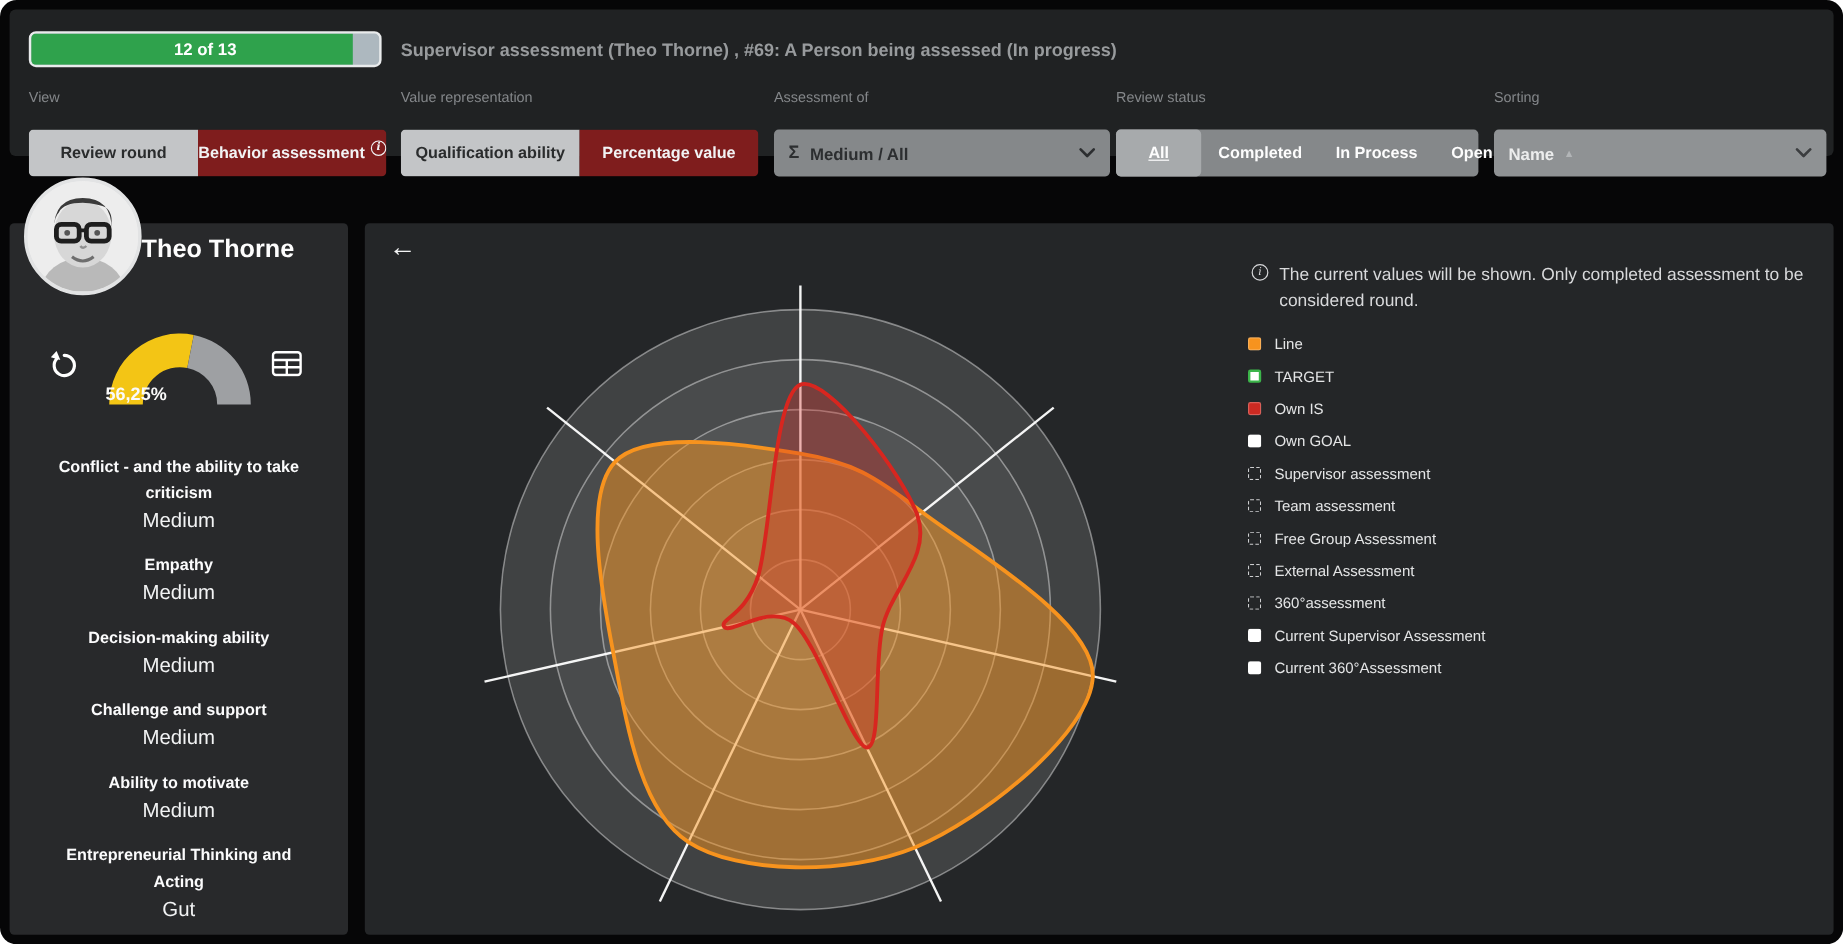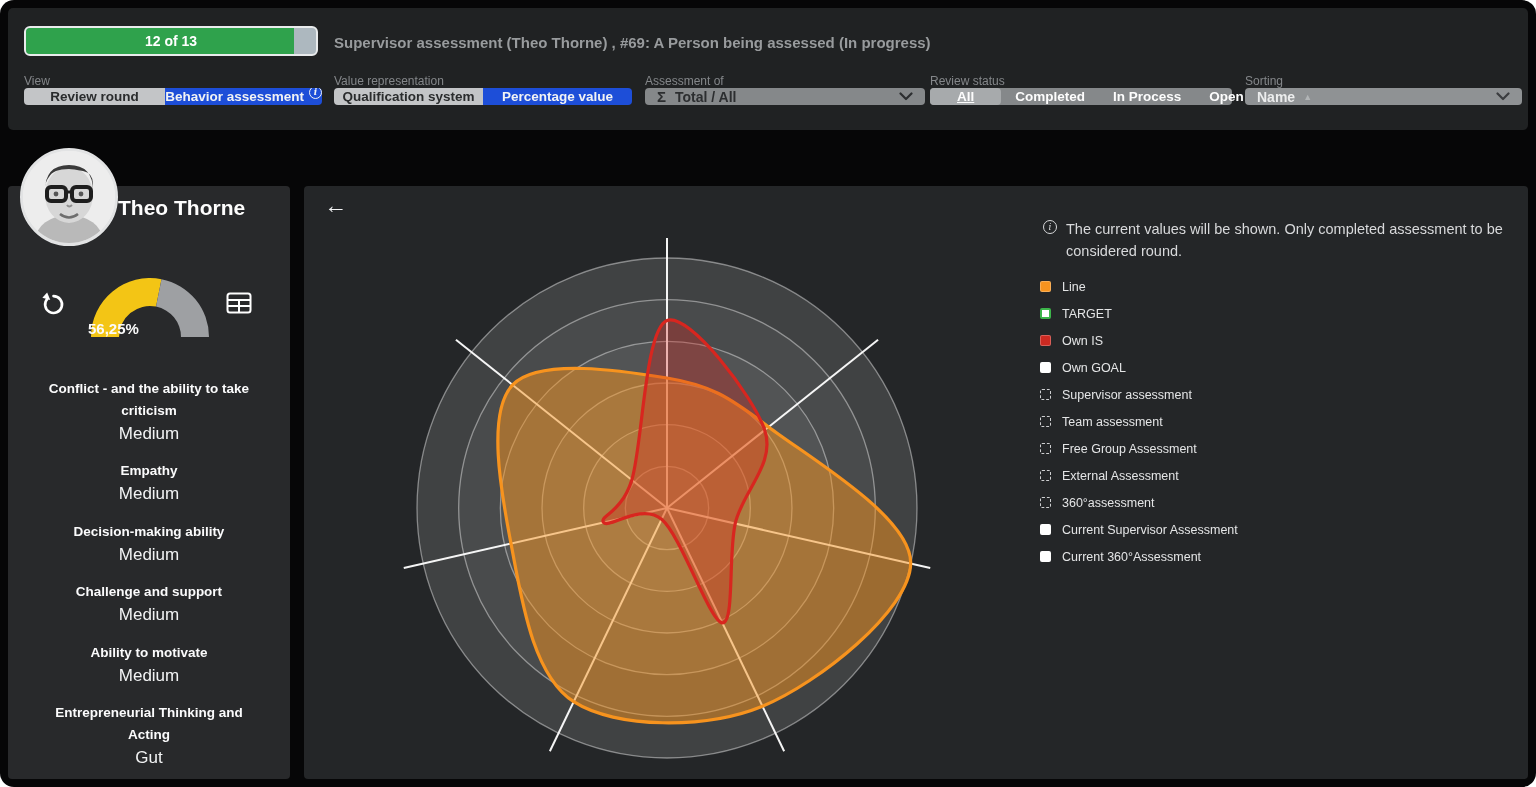--- a/index.html
+++ b/index.html
@@ -6,23 +6,23 @@
   body { background:#ffffff; font-family:"Liberation Sans", sans-serif; }
   .frame { position:relative; width:1536px; height:787px; background:#060607; border-radius:14px; overflow:hidden; }
 
   
   .topbar { position:absolute; left:8px; top:8px; width:1520px; height:122px; background:#202223; border-radius:5px; }
   .progress { position:absolute; left:16px; top:18px; width:294px; height:30px; border:2px solid #e9ebec; border-radius:6px; overflow:hidden; }
   .progress-fill { position:absolute; left:0; top:0; bottom:0; }
   .progress-label { position:absolute; inset:0; display:flex; align-items:center; justify-content:center; color:#fff; font-size:14px; font-weight:bold; z-index:2;border-radius:13px; }
   .page-title { position:absolute; left:326px; top:26px; color:#989b9d; font-size:15px; font-weight:600; }
   .filter-label { position:absolute; top:66px; color:#84878a; font-size:12px; }
-  .ctrl { position:absolute; top:80px; height:17px; border-radius:4px; }
+  .ctrl { position:absolute; top:100px; height:39px; border-radius:4px; }
   .segbar { display:flex; overflow:hidden; }
-  .segbar .seg { flex:1; display:flex; align-items:center; justify-content:center; gap:2px; font-size:13.5px; font-weight:600; color:#f2f3f4; background:#1d4ed8; cursor:pointer; white-space:nowrap; }
+  .segbar .seg { flex:1; display:flex; align-items:center; justify-content:center; gap:2px; font-size:13.5px; font-weight:600; color:#f2f3f4; background:#7f1d1d; cursor:pointer; white-space:nowrap; }
   .segbar .seg.sel { background:#c3c5c7; color:#2a2c2d; }
   .statusbar { display:flex; align-items:stretch; background:#85888a; padding:0; }
   .statusbar .seg { flex:none; padding:0 14px; display:flex; align-items:center; font-size:13.5px; font-weight:600; color:#fdfdfd; background:transparent; cursor:pointer; }
   .statusbar .seg.sel { background:#a7aaac; border-radius:4px; padding:0 27px;text-decoration:underline; }
   .dropdown { display:flex; align-items:center; background:#85888a; padding:0 12px; cursor:pointer; }
   .dropdown .dd-text { font-size:14px; font-weight:600; color:#2c2e30; }
   .dropdown .sigma { font-size:15px; font-weight:bold; color:#2c2e30; margin-right:9px; }
   .dropdown .chev { margin-left:auto; display:flex; }
   .dropdown.light { background:#8f9294; }
   .dropdown.light .dd-text { color:#eceded; }
@@ -78,30 +78,30 @@
         <div class="seg sel">
           <span>Review round</span>
         </div>
         <div class="seg">
           <span>Behavior assessment</span>
           <span class="info-i">i</span>
         </div>
       </div>
     <div class="ctrl segbar" id="value-seg" style="left:326px; width:298px">
         <div class="seg sel">
-          <span>Qualification system</span>
+          <span>Qualification ability</span>
         </div>
         <div class="seg">
           <span>Percentage value</span>
         </div>
       </div>
 
     <div class="ctrl dropdown" style="left:637px; width:280px">
       <span class="sigma">Σ</span>
-      <span class="dd-text">Total / All</span>
+      <span class="dd-text">Medium / All</span>
       <span class="chev">
         <svg width="14" height="9" viewBox="0 0 14 9">
             <polyline points="1.5,1.5 7,7 12.5,1.5" fill="none" stroke="#2c2e30" stroke-width="2.2" stroke-linecap="round" stroke-linejoin="round"></polyline>
           </svg>
       </span>
     </div>
 
     <div class="ctrl statusbar" id="status-seg" style="left:922px; width:302px; border-radius:4px">
         <div class="seg sel">
           <span>All</span>

